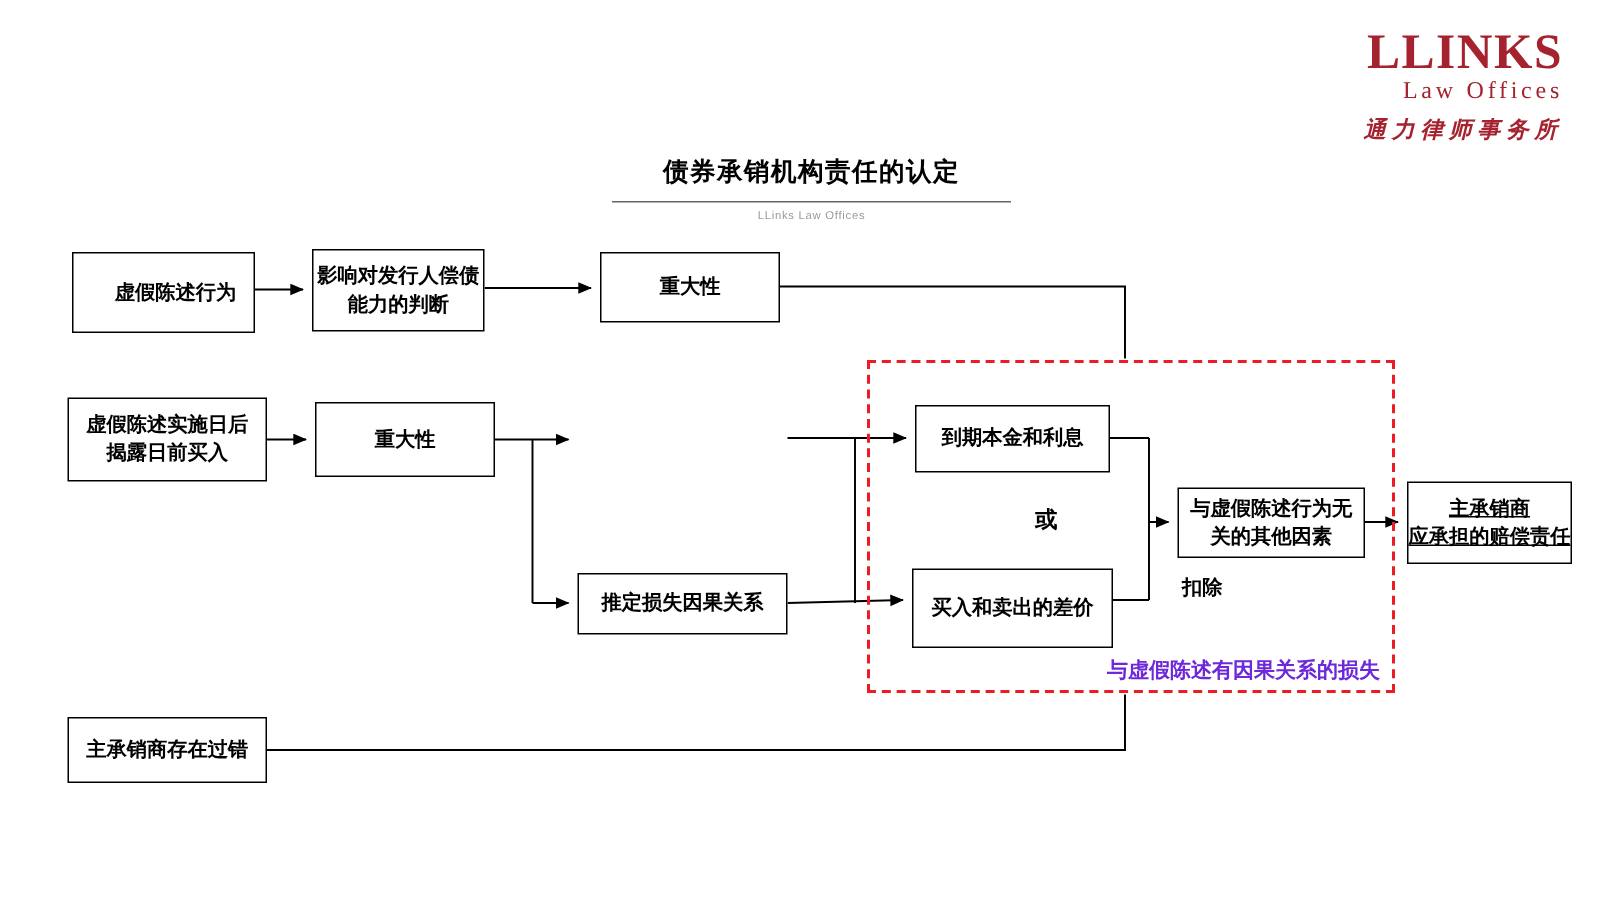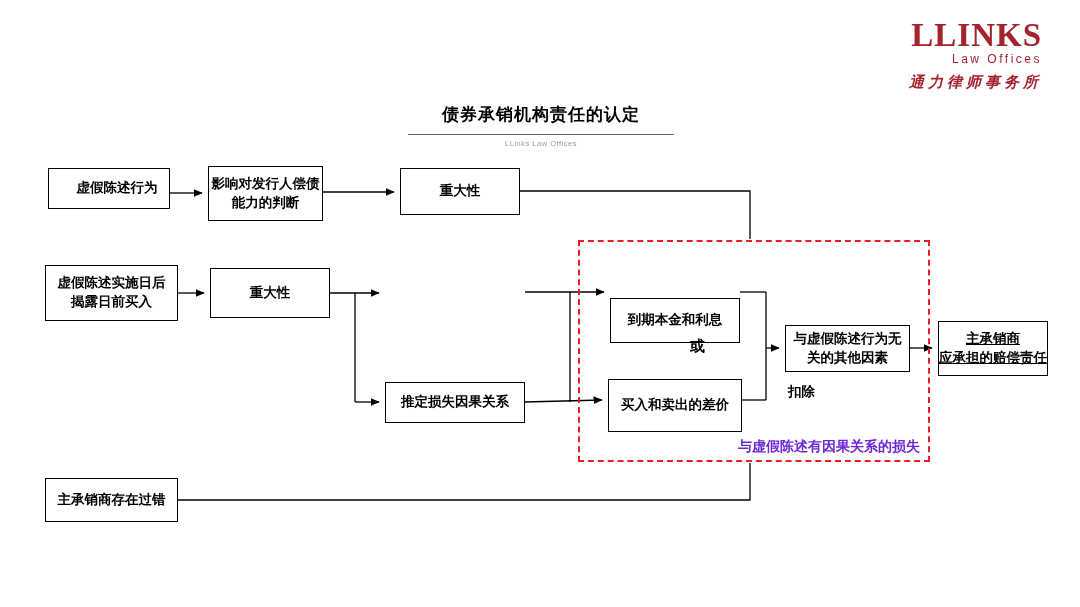--- a/index.html
+++ b/index.html
@@ -11,22 +11,22 @@
     background: #ffffff;
     overflow: hidden;
   }
   
   .logo { position: absolute; right: 38px; top: 20px; text-align: right; color: #a5232f; }
   .logo-word {
     font-family: "Liberation Serif", "DejaVu Serif", serif;
     font-size: 33px; font-weight: bold; letter-spacing: 1px; line-height: 0.95;
   }
   .logo-law {
-    font-family: Liberation Sans, sans-serif;
-    font-size: 12px; letter-spacing: 2.5px; margin-top: 1px;
+    font-family: Liberation Serif, serif;
+    font-size: 16px; letter-spacing: 2.5px; margin-top: 1px;
   }
   .logo-cn {
     font-size: 15px; font-style: italic; font-weight: bold;
     letter-spacing: 4px; margin-top: 7px;
   }
   
   .title-wrap { position: absolute; left: 408px; top: 88px; width: 266px; text-align: center; margin-top: 15px; }
   .title-main { font-size: 17px; font-weight: bold; letter-spacing: 1px; color: #000; }
   .title-rule { border: none; border-top: 1px solid #666; margin: 8px 0 0 0; }
   .title-sub { font-size: 7.5px; color: #9a9a9a; margin-top: 4px; letter-spacing: 0.5px; }
@@ -103,30 +103,30 @@
     <line x1="742" y1="400" x2="766" y2="400"></line>
     <line x1="766" y1="292" x2="766" y2="400"></line>
     <line x1="766" y1="348" x2="779" y2="348" marker-end="url(#arr)"></line>
     <line x1="910" y1="348" x2="932" y2="348" marker-end="url(#arr)"></line>
 
     <polyline points="178,500 750,500 750,463"></polyline>
   </svg>
 
   <div class="dashed-region"></div>
 
-  <div class="node" style="left:48px; top:168px; width:122px; height:41px;padding-left:16px;">虚假陈述行为</div>
+  <div class="node" style="left:48px; top:168px; width:122px; height:54px;padding-left:16px;">虚假陈述行为</div>
   <div class="node" style="left:208px; top:166px; width:115px; height:55px;">影响对发行人偿债
 能力的判断</div>
   <div class="node" style="left:400px; top:168px; width:120px; height:47px;">重大性</div>
 
   <div class="node" style="left:45px; top:265px; width:133px; height:56px;">虚假陈述实施日后
 揭露日前买入</div>
   <div class="node" style="left:210px; top:268px; width:120px; height:50px;">重大性</div>
   <div class="node" style="left:385px; top:382px; width:140px; height:41px;">推定损失因果关系</div>
-  <div class="node" style="left:610px; top:270px; width:130px; height:45px;margin-top:28px;">到期本金和利息</div>
+  <div class="node" style="left:610px; top:270px; width:130px; height:45px;">到期本金和利息</div>
   <div class="node" style="left:608px; top:379px; width:134px; height:53px;">买入和卖出的差价</div>
   <div class="node" style="left:785px; top:325px; width:125px; height:47px;">与虚假陈述行为无
 关的其他因素</div>
   <div class="node" style="left:938px; top:321px; width:110px; height:55px;text-decoration:underline;">主承销商
 应承担的赔偿责任</div>
 
   <div class="node" style="left:45px; top:478px; width:133px; height:44px;">主承销商存在过错</div>
 
   <div class="lbl lbl-or">或</div>
   <div class="lbl lbl-deduct">扣除</div>

